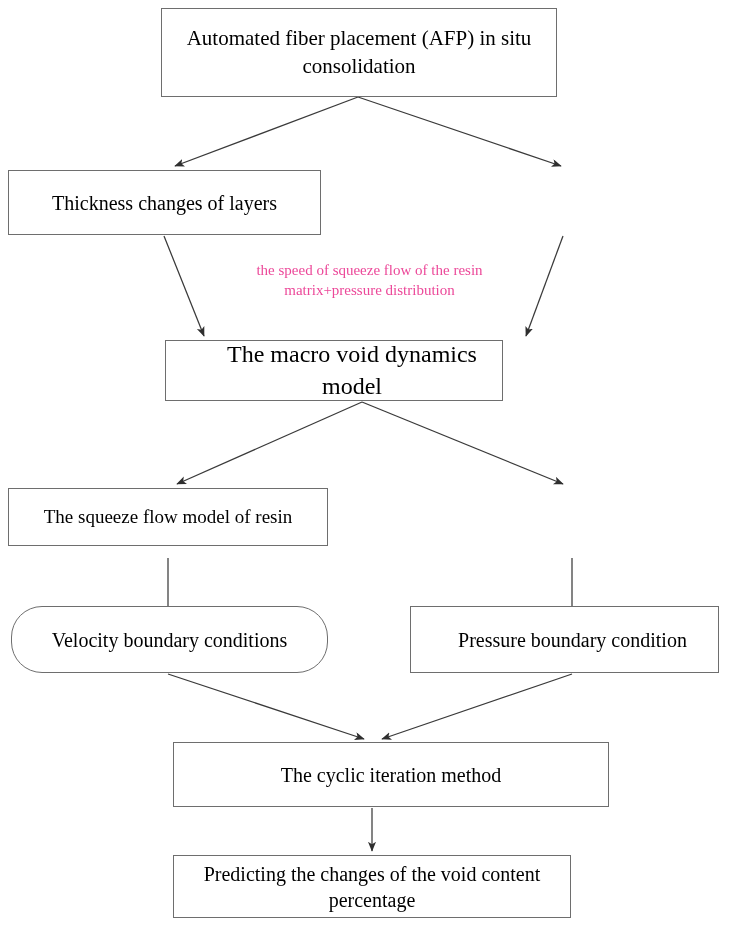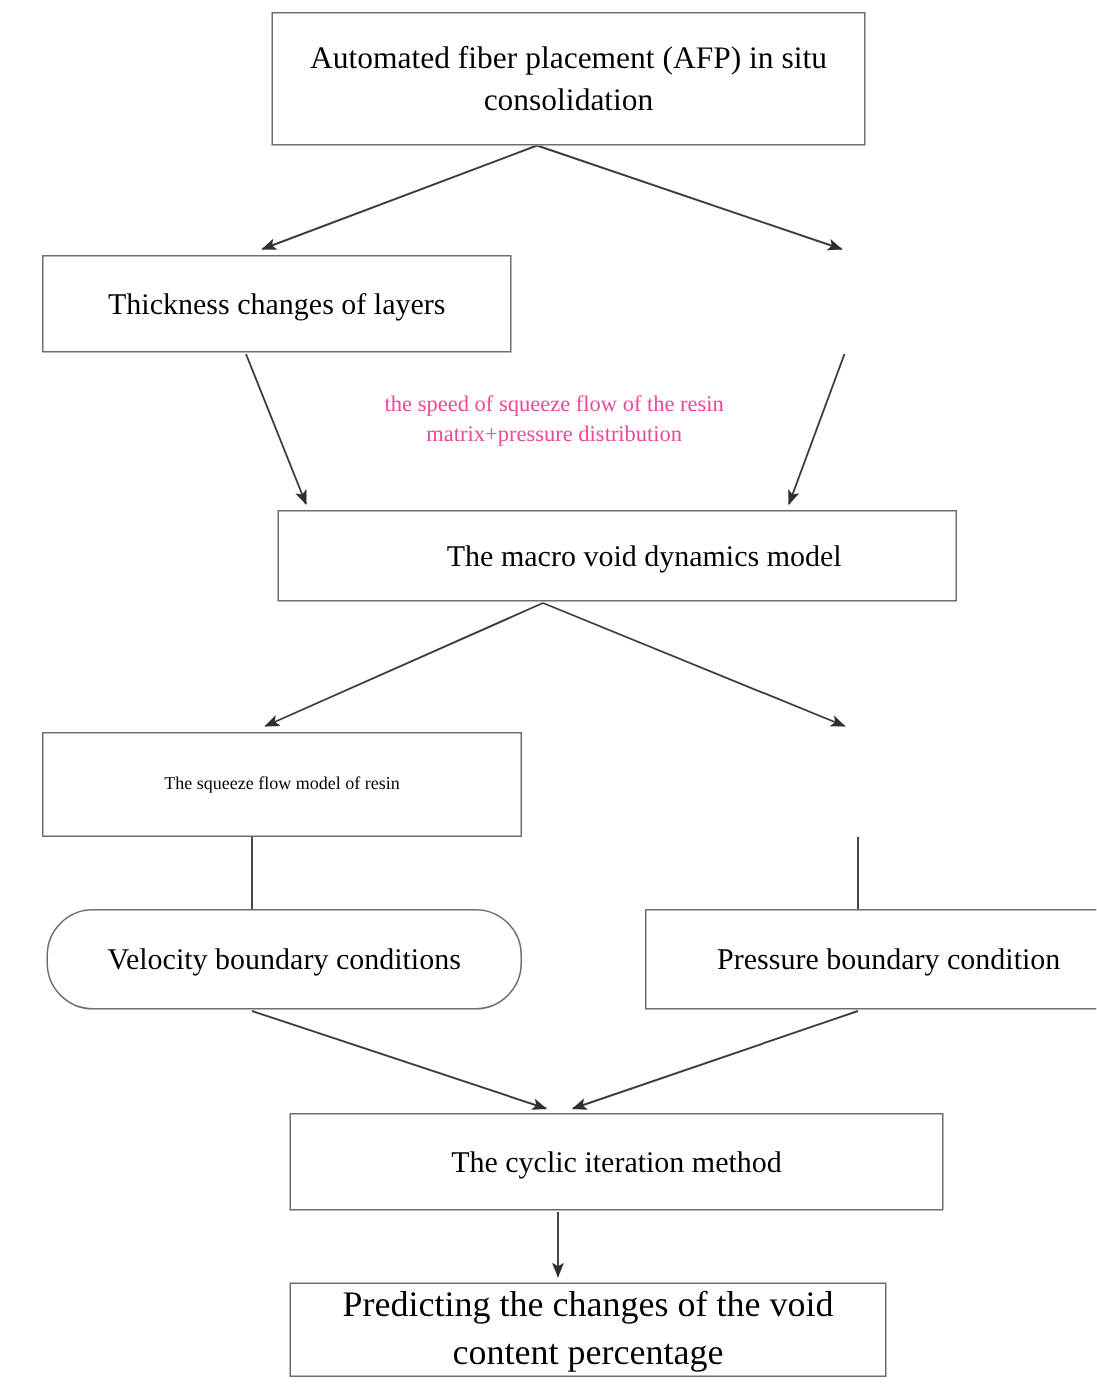--- a/index.html
+++ b/index.html
@@ -29,21 +29,20 @@
     box-sizing: border-box;
     border: 1px solid #6e6e6e;
     background: #ffffff;
     display: flex;
     align-items: center;
     justify-content: center;
     text-align: center;
     color: #000000;
     line-height: 1.30;
     padding: 2px 8px;
-    margin-left: 20px;
   }
   .node .label {
     display: block;
     width: 100%;
   }
   .edge-label {
     position: absolute;
     text-align: center;
     color: #ec4899;
     line-height: 1.30;
@@ -94,38 +93,38 @@
 
   <div class="node" style="left:8px; top:170px; width:313px; height:65px; font-size:20px;">
     <span class="label">Thickness changes of layers</span>
   </div>
 
 
   <div class="edge-label" style="left:232px; top:261px; width:275px; font-size:15px;">
     <span>the speed of squeeze flow of the resin matrix+pressure distribution</span>
   </div>
 
-  <div class="node" style="left:165px; top:340px; width:453px; height:61px; font-size:20px;padding-left:44px;">
+  <div class="node" style="left:165px; top:340px; width:338px; height:61px; font-size:24px;padding-left:44px;">
     <span class="label">The macro void dynamics model</span>
   </div>
 
-  <div class="node" style="left:8px; top:488px; width:320px; height:70px; font-size:12px;">
+  <div class="node" style="left:8px; top:488px; width:320px; height:58px; font-size:19px;">
     <span class="label">The squeeze flow model of resin</span>
   </div>
 
 
   <div class="node" style="left:11px; top:606px; width:317px; height:67px; font-size:20px;border-radius:31px;">
     <span class="label">Velocity boundary conditions</span>
   </div>
 
   <div class="node" style="left:410px; top:606px; width:309px; height:67px; font-size:20px;padding-left:24px;">
     <span class="label">Pressure boundary condition</span>
   </div>
 
   <div class="node" style="left:173px; top:742px; width:436px; height:65px; font-size:20px;">
     <span class="label">The cyclic iteration method</span>
   </div>
 
-  <div class="node" style="left:173px; top:855px; width:398px; height:63px; font-size:24px;">
+  <div class="node" style="left:173px; top:855px; width:398px; height:63px; font-size:20px;">
     <span class="label">Predicting the changes of the void content percentage</span>
   </div>
 
 </div>
 
 </body></html>

